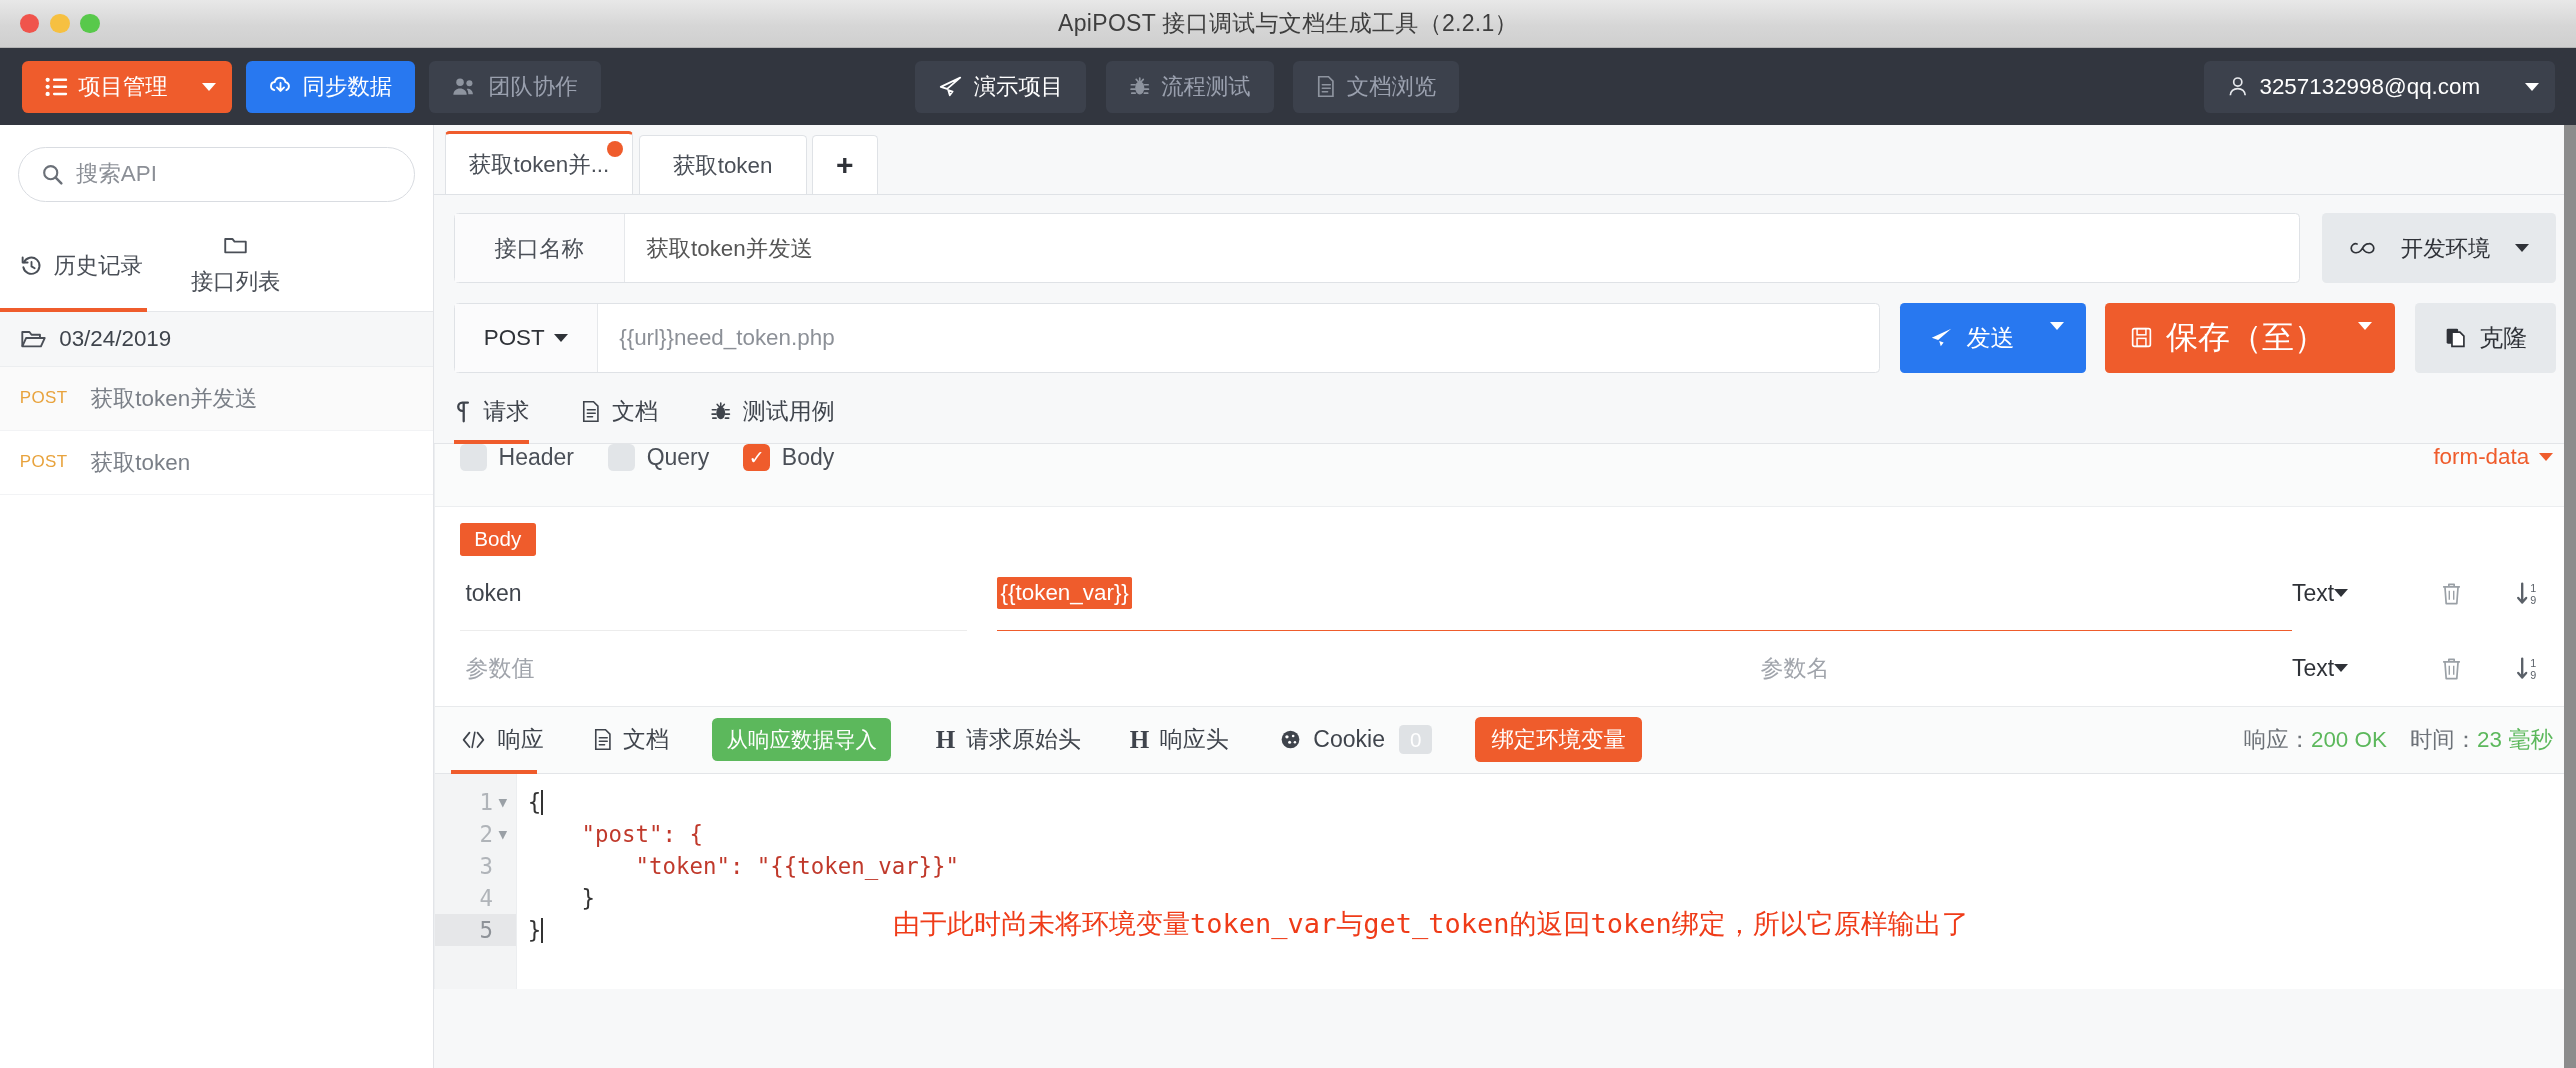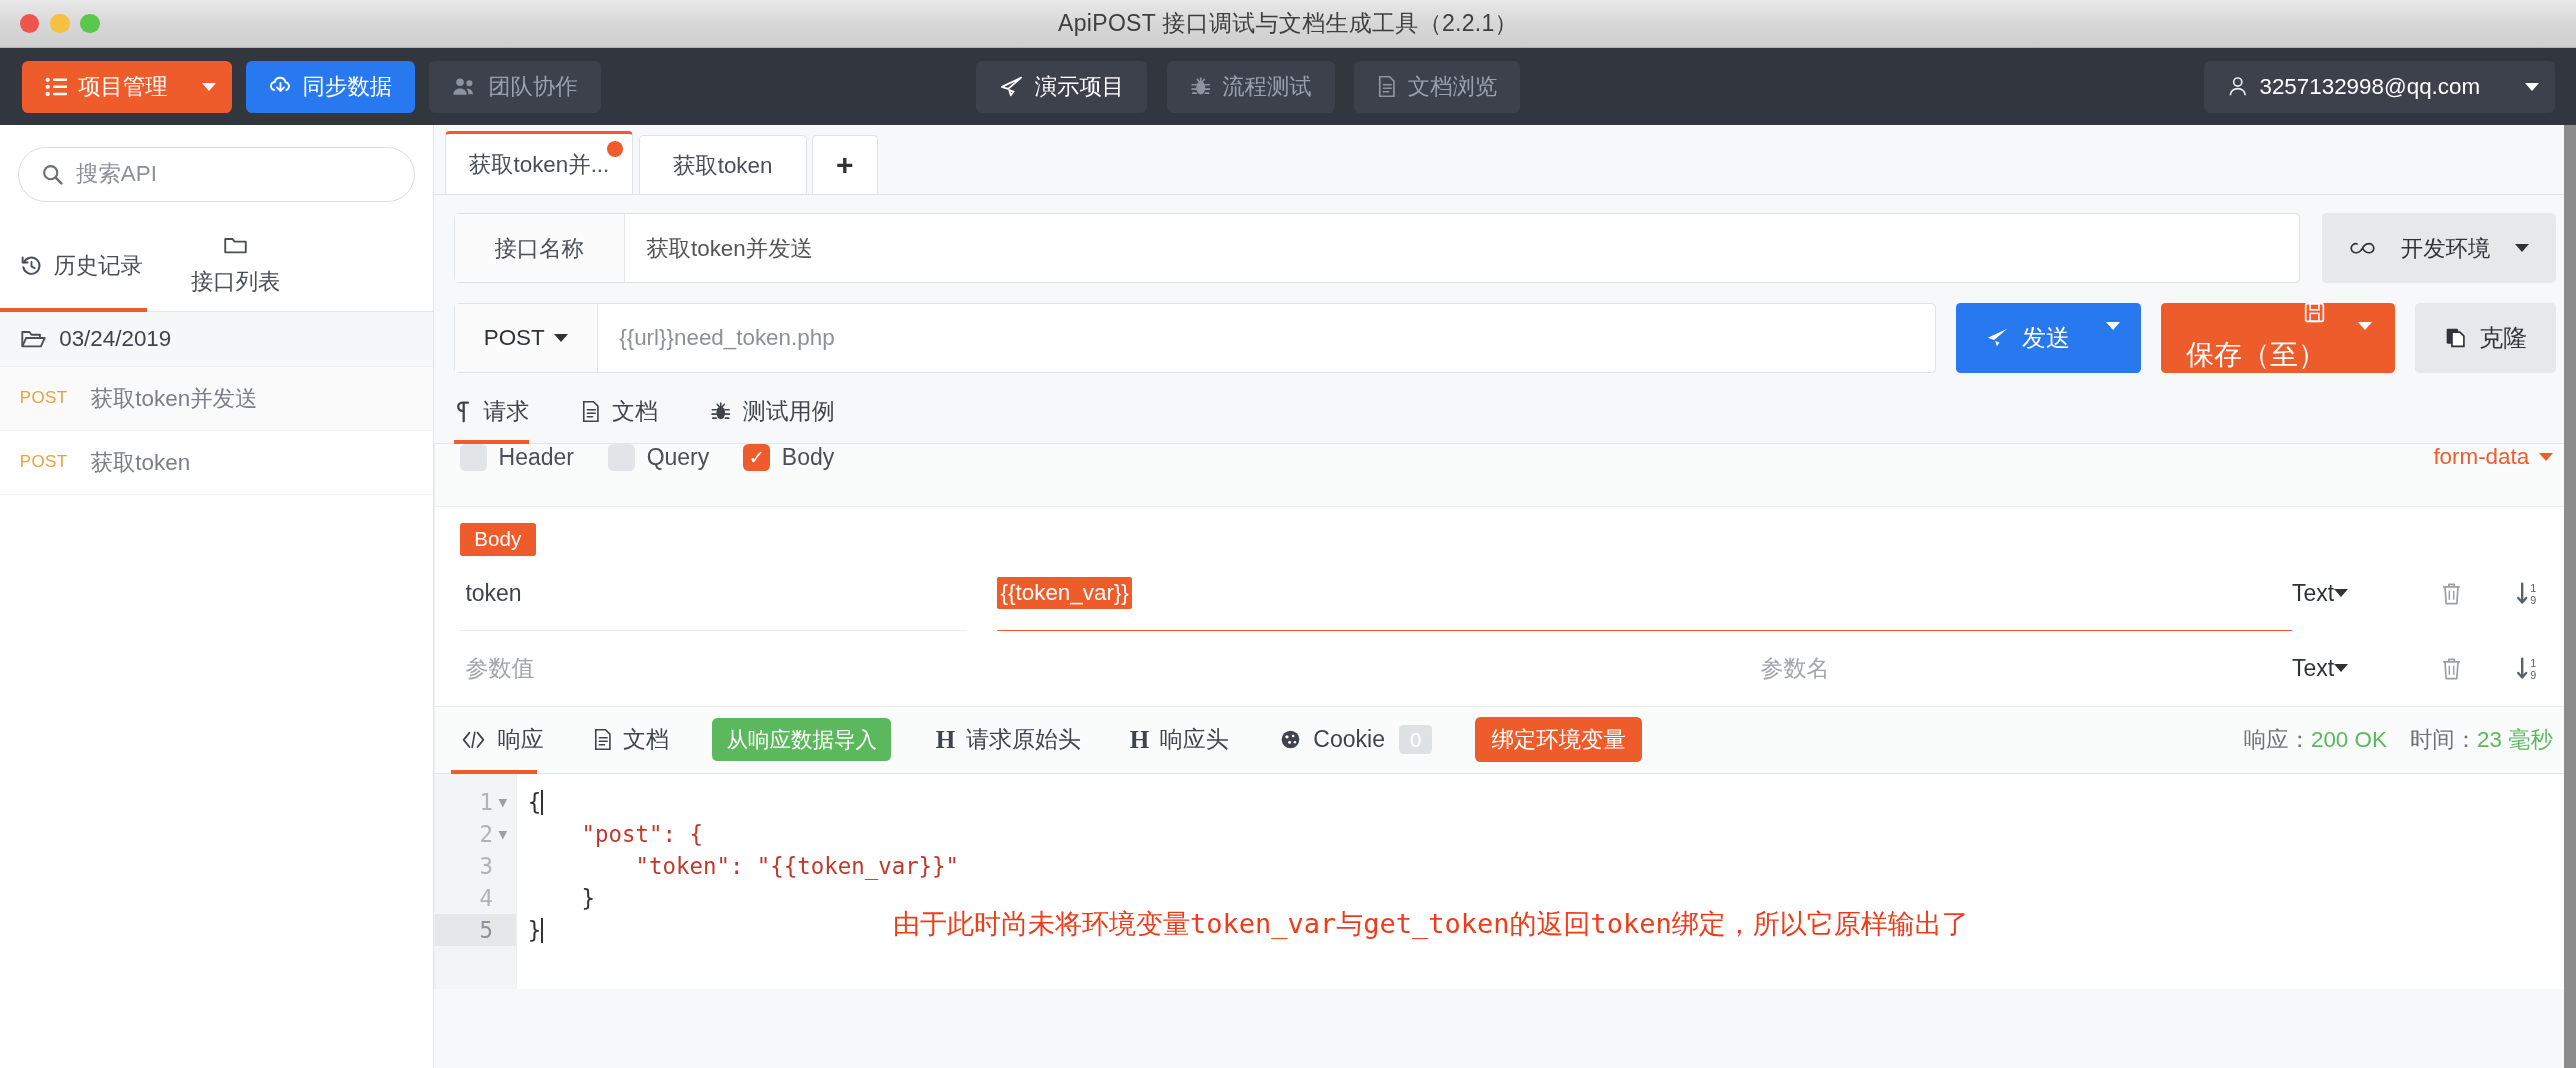--- a/index.html
+++ b/index.html
@@ -38,21 +38,21 @@
     height: 52px; border-radius: 6.3px; display: flex; align-items: center;
     gap: 10.7px; padding: 0 23px; font-size: 22.4px; cursor: pointer;
     white-space: nowrap;
   }
   .nav-btn.orange { background: #ef5c2c; color: #fff; padding-right: 16px; }
   .nav-btn.blue   { background: #2878f0; color: #fff; }
   .nav-btn.ghost  { background: #3c414c; color: #9aa0ae; }
   .nav-btn.ghost-active { background: #3c414c; color: #ffffff; }
   .nav-gap { width: 14.3px; }
   .nav-center {
-    position: absolute; left: 976px; display: flex; gap: 19.7px; align-items: center;
+    position: absolute; left: 915px; display: flex; gap: 19.7px; align-items: center;
   }
   .nav-right { position: absolute; right: 21.5px; }
   .caret-tri {
     width: 0; height: 0; border-left: 7.2px solid transparent;
     border-right: 7.2px solid transparent; border-top: 8px solid currentColor;
   }
   .icon-svg { flex: 0 0 auto; display: block; }
 
   
   .content { display: flex; height: calc(1069px - 48px - 77px); }
@@ -148,21 +148,21 @@
   .btn-send {
     background: #2878f0; color: #fff; border-radius: 4.5px; height: 70px;
     display: flex; align-items: center; cursor: pointer; white-space: nowrap;
   }
   .btn-send .lbl { display: flex; align-items: center; gap: 12.5px; padding: 0 25px 0 29px; font-size: 24px; }
   .btn-send .spl { padding: 0 21.5px 0 10.7px; }
   .btn-save {
     background: #ef5c2c; color: #fff; border-radius: 4.5px; height: 70px;
     display: flex; align-items: center; cursor: pointer; white-space: nowrap;
   }
-  .btn-save .lbl { display: flex; align-items: flex-end; gap: 12.5px; padding: 0 19.7px 0 25px; font-size: 28px; flex-direction: column; }
+  .btn-save .lbl { display: flex; align-items: center; gap: 12.5px; padding: 0 19.7px 0 25px; font-size: 32px; }
   .btn-save .spl { padding: 0 23px 0 12.5px; }
   .btn-clone {
     background: #e6e9ec; color: #2f3238; border-radius: 4.5px; height: 70px;
     display: flex; align-items: center; gap: 12.5px; padding: 0 29px;
     font-size: 24px; cursor: pointer; white-space: nowrap;
   }
 
   
   .req-tabs {
     display: flex; align-items: center; gap: 0; margin-top: 23px;

